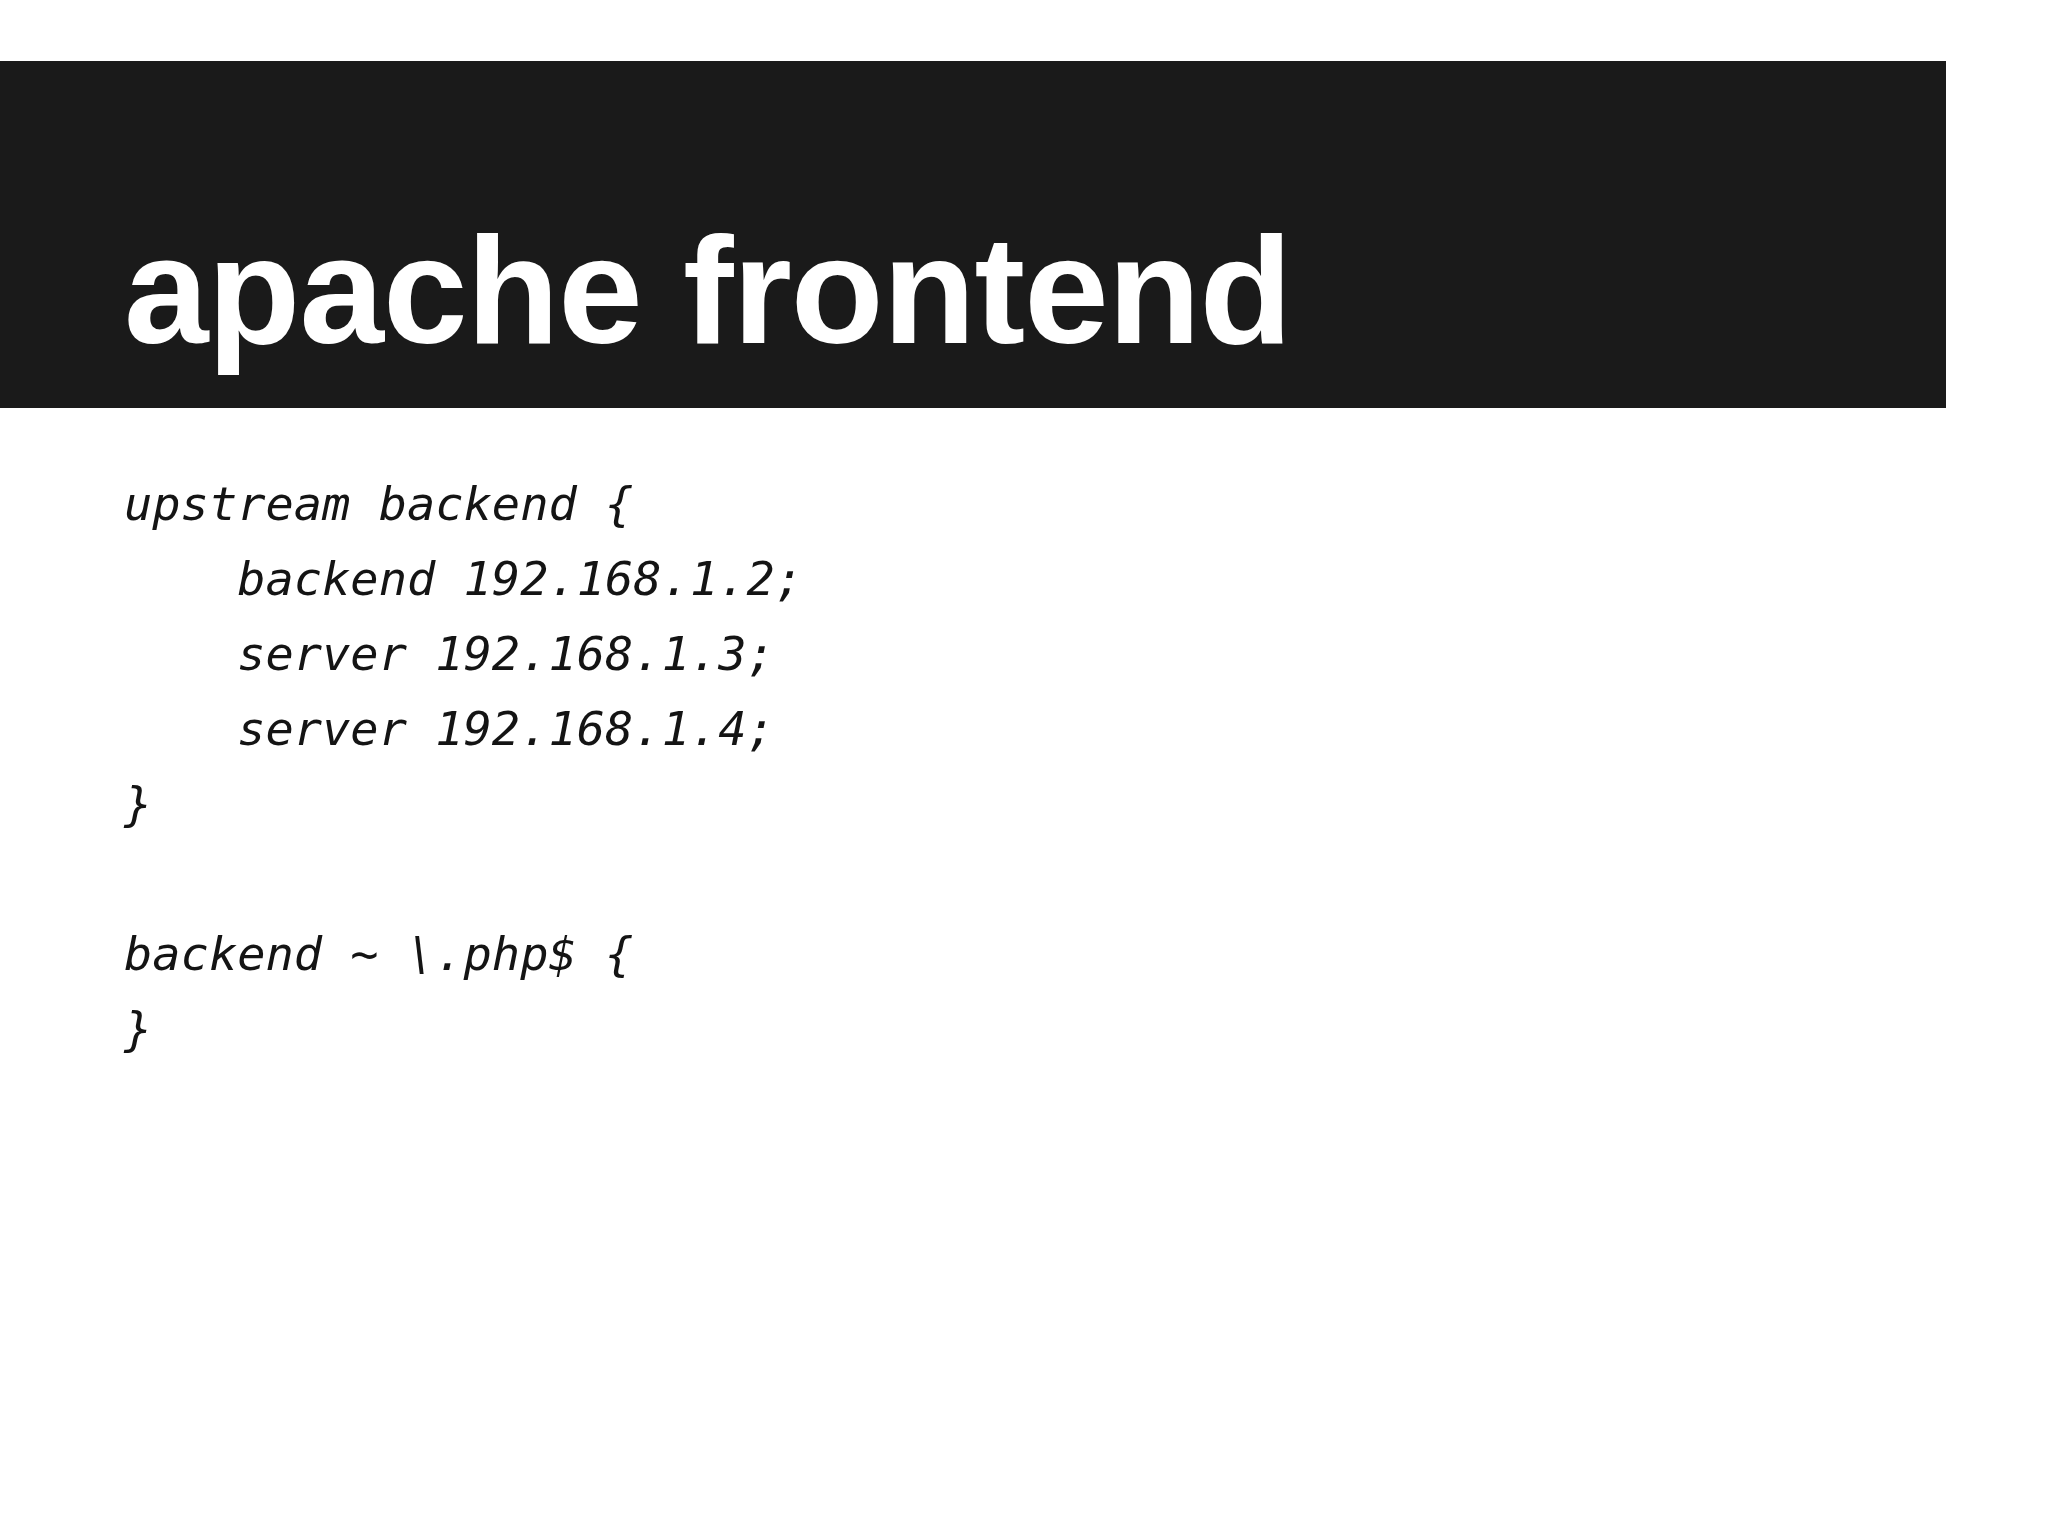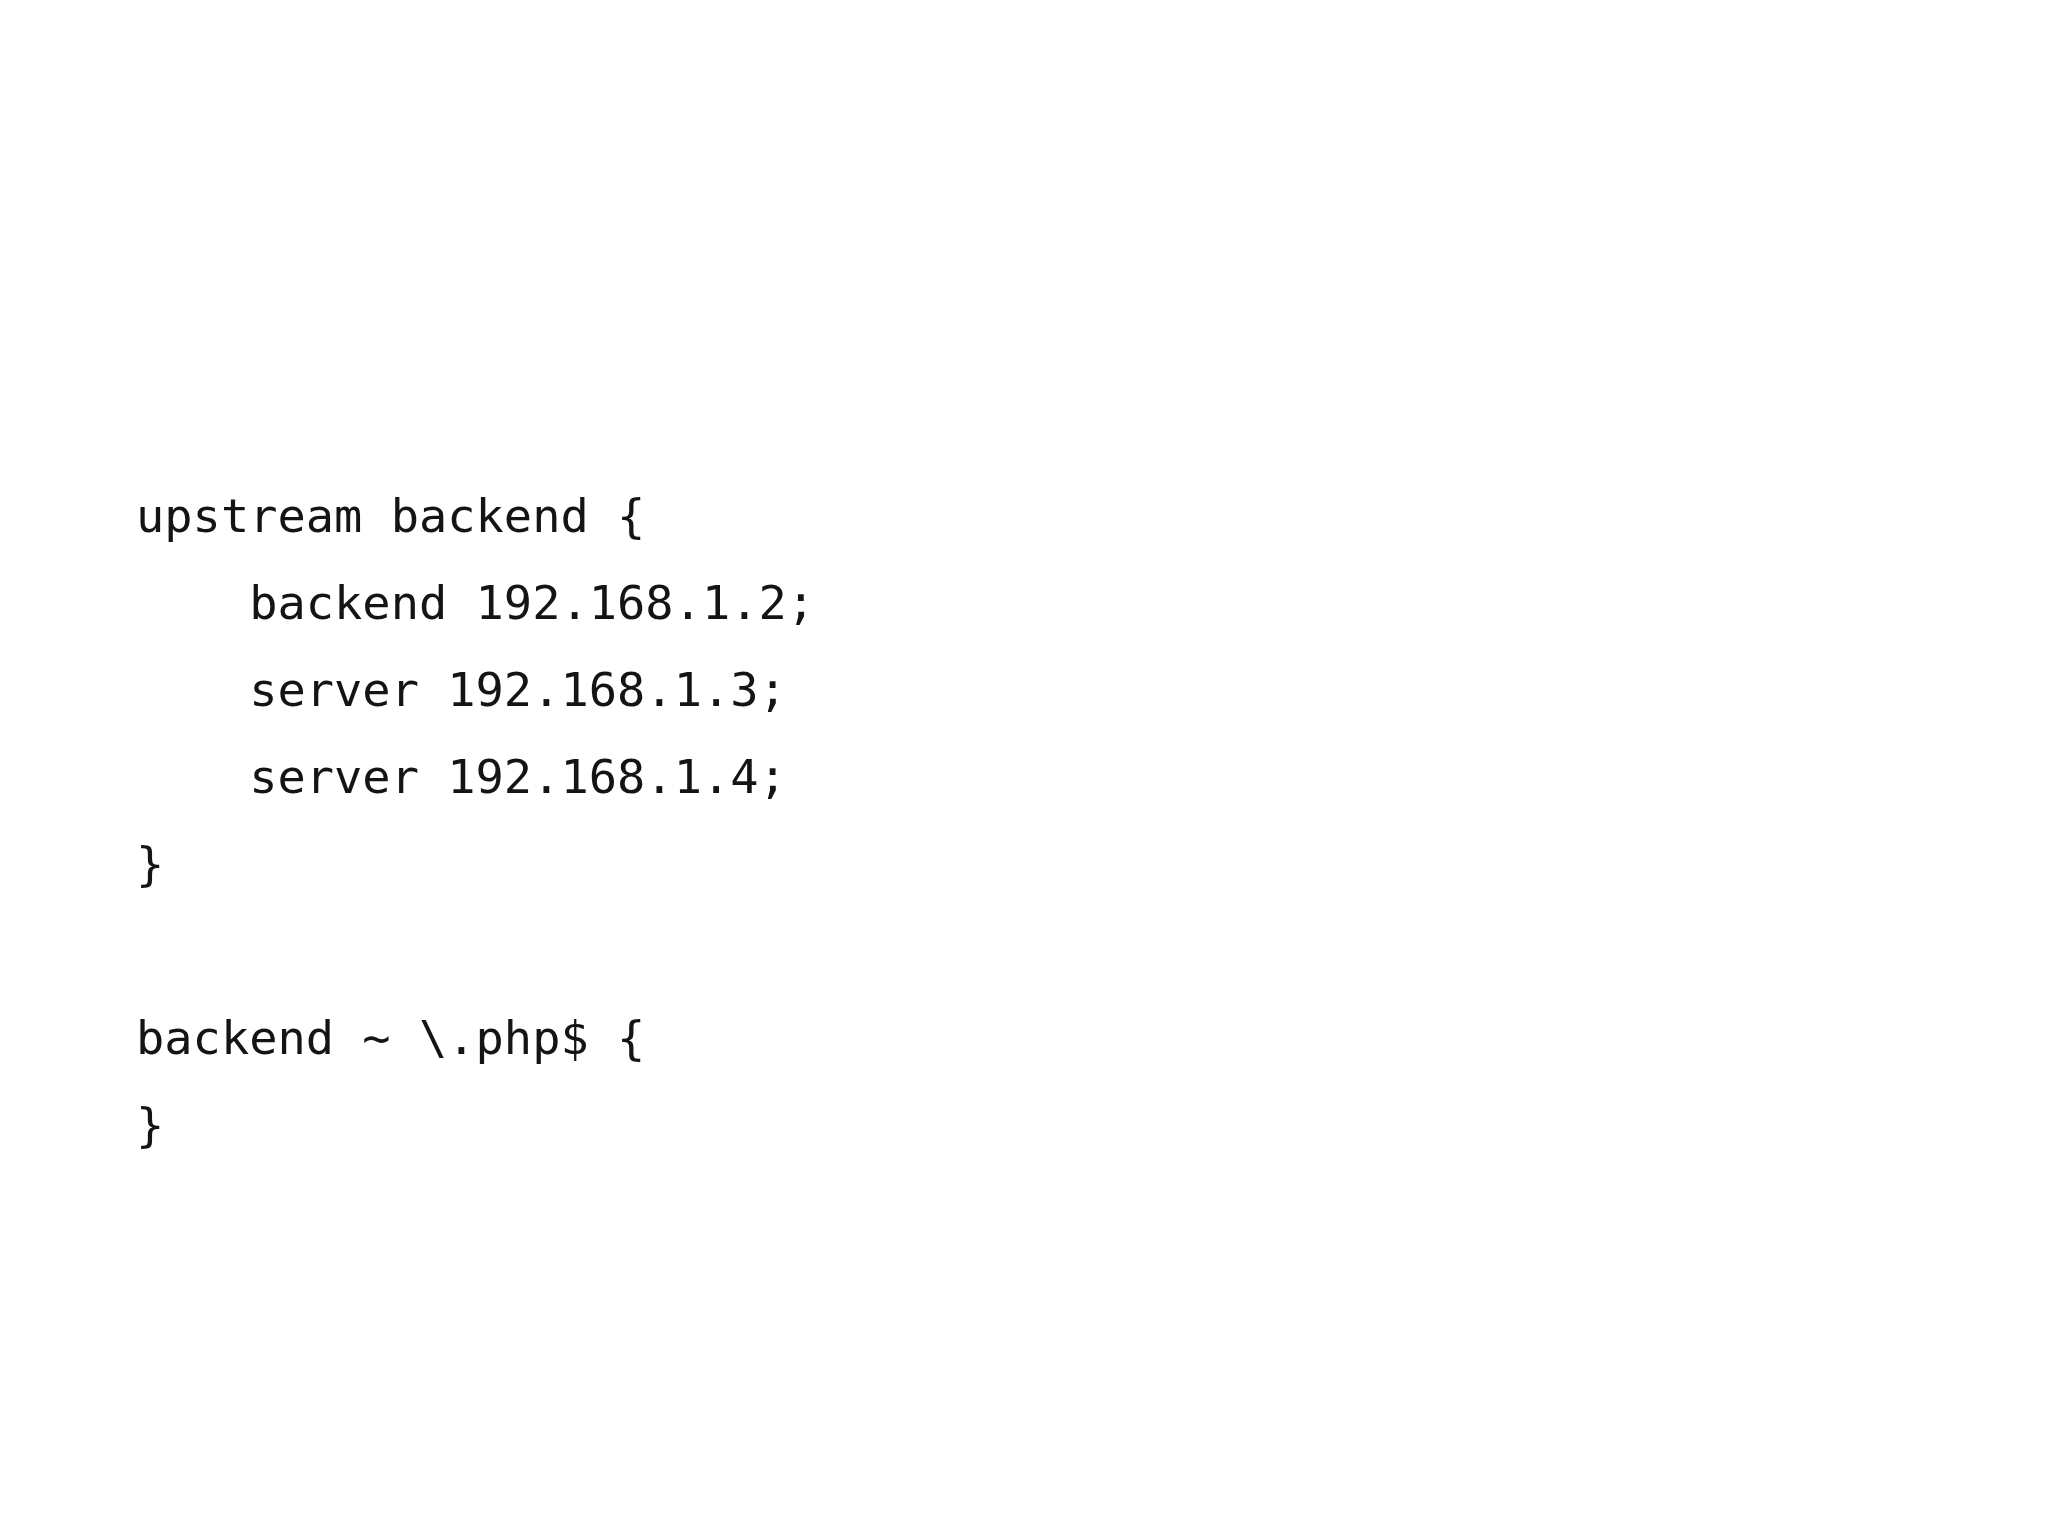--- a/index.html
+++ b/index.html
@@ -57,39 +57,43 @@
     top: 466px;
     width: 1800px;
   }
 
   .code-line {
     font-family: "DejaVu Sans Mono", "Liberation Mono", monospace;
     font-size: 47px;
     line-height: 75px;
     color: #141414;
     white-space: pre;
-    margin: 12px;
+    margin: 0;
     padding: 0;
     letter-spacing: 0px;
+    font-style: italic;
   }
 
   .code-line.tight {
     line-height: 60px;
   }
 
   .code-line.blank {
     line-height: 75px;
     height: 75px;
   }
 </style>
 </head>
 <body>
 
 <div class="slide">
 
+  <div class="title-banner">
+    <h1 class="title-text">apache frontend</h1>
+  </div>
 
   <div class="code-body">
     <div class="code-line">upstream backend {</div>
     <div class="code-line">    backend 192.168.1.2;</div>
     <div class="code-line">    server 192.168.1.3;</div>
     <div class="code-line">    server 192.168.1.4;</div>
     <div class="code-line">}</div>
     <div class="code-line blank"></div>
     <div class="code-line">backend ~ \.php$ {</div>
     <div class="code-line">}</div>

